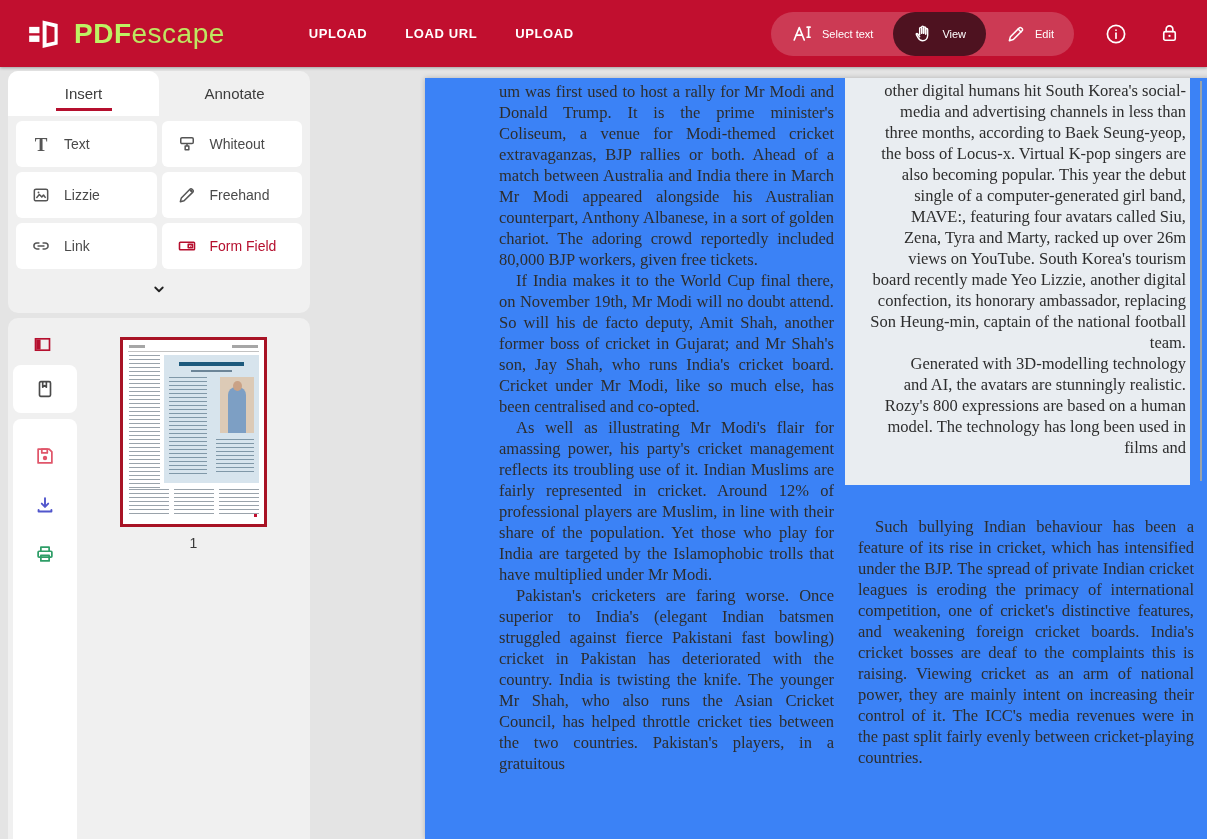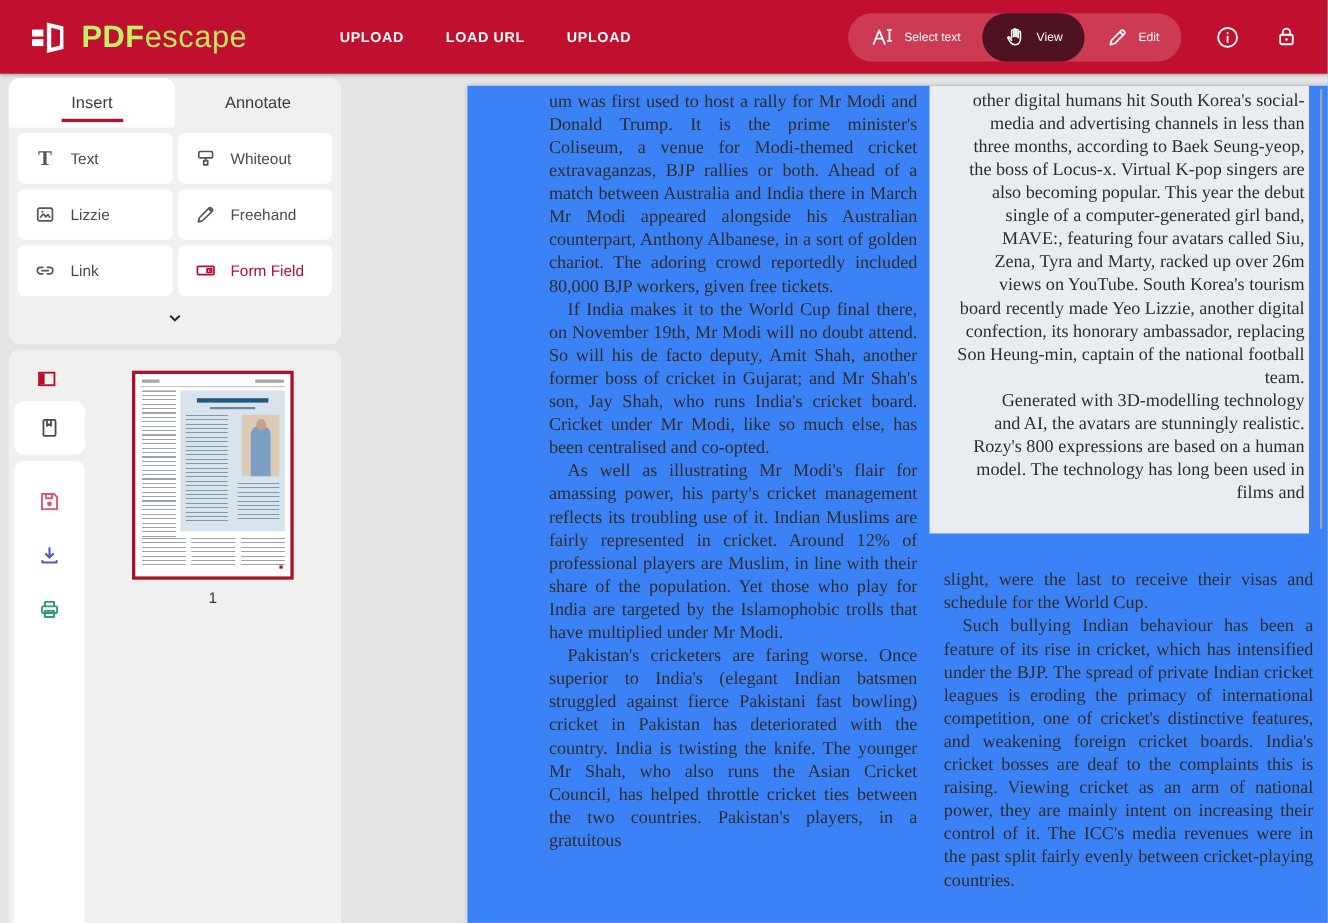--- a/index.html
+++ b/index.html
@@ -165,21 +165,20 @@
       <p class="ind">Pakistan's cricketers are faring worse. Once superior to India's (elegant Indian batsmen struggled against fierce Pakistani fast bowling) cricket in Pakistan has deteriorated with the country. India is twisting the knife. The younger Mr Shah, who also runs the Asian Cricket Council, has helped throttle cricket ties between the two countries. Pakistan's players, in a gratuitous</p>
     </div>
 
     <div class="inset">
       <p>other digital humans hit South Korea's social-media and advertising channels in less than three months, according to Baek Seung-yeop, the boss of Locus-x. Virtual K-pop singers are also becoming popular. This year the debut single of a computer-generated girl band, MAVE:, featuring four avatars called Siu, Zena, Tyra and Marty, racked up over 26m views on YouTube. South Korea's tourism board recently made Yeo Lizzie, another digital confection, its honorary ambassador, replacing Son Heung-min, captain of the national football team.</p>
       <p class="ind">Generated with 3D-modelling technology and AI, the avatars are stunningly realistic. Rozy's 800 expressions are based on a human model. The technology has long been used in films and</p>
     </div>
     <div class="v-divider"></div>
 
     <div class="col-b">
-      <p>slight, were the last to receive their visas and schedule for the World Cup.</p>
       <p class="ind">Such bullying Indian behaviour has been a feature of its rise in cricket, which has intensified under the BJP. The spread of private Indian cricket leagues is eroding the primacy of international competition, one of cricket's distinctive features, and weakening foreign cricket boards. India's cricket bosses are deaf to the complaints this is raising. Viewing cricket as an arm of national power, they are mainly intent on increasing their control of it. The ICC's media revenues were in the past split fairly evenly between cricket-playing countries.</p>
     </div>
   </div>
 </div>
 
 <div class="panel-top">
   <div class="tabs">
     <div class="tab active">Insert</div>
     <div class="tab">Annotate</div>
   </div>

